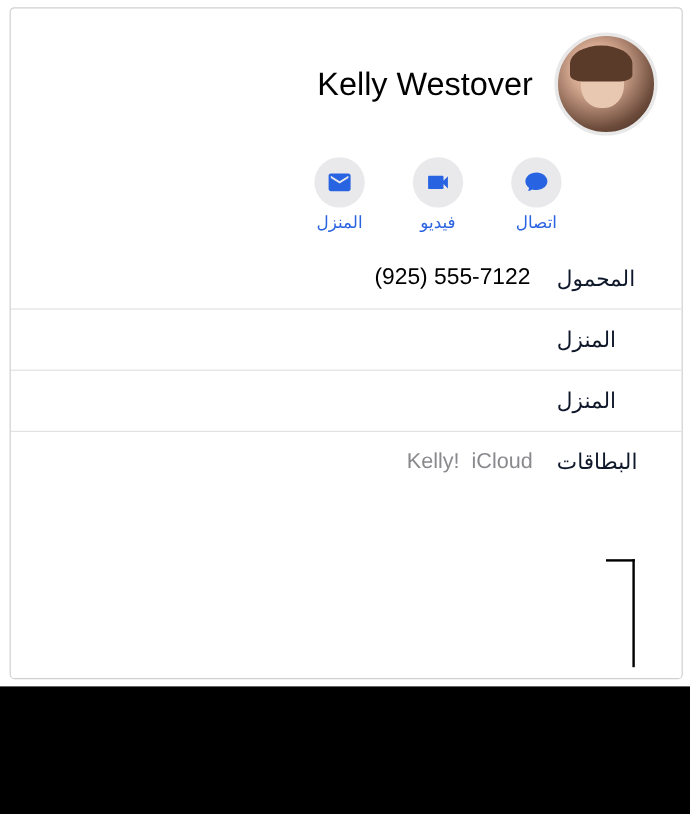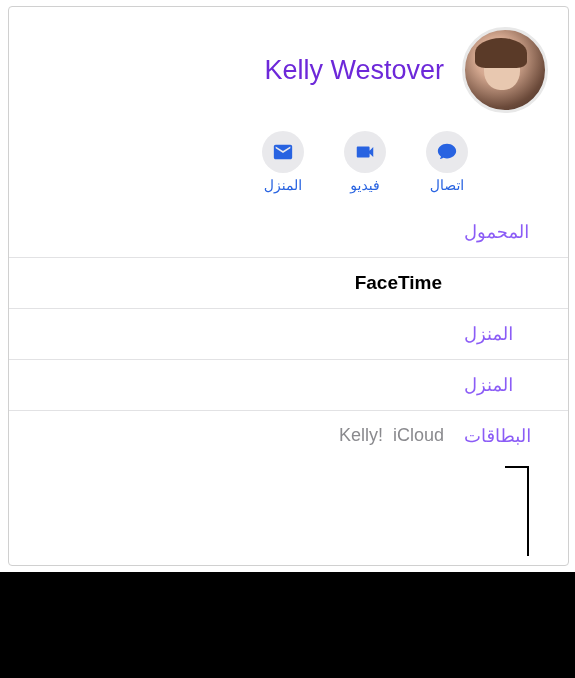--- a/index.html
+++ b/index.html
@@ -49,21 +49,21 @@
   content: "";
   position: absolute;
   top: 8px; right: 18px;
   width: 52px; height: 30px;
   background: #5a3a28;
   border-radius: 50% 50% 20% 20%;
 }
 .name {
   font-size: 27px;
   font-weight: 400;
-  color: #6d28d9;
+  color: #000000;
   flex: 1;
   text-align: right;
   direction: ltr;
 }
 .actions {
   display: flex;
   flex-direction: row;
   justify-content: flex-start;
   padding: 8px 100px 14px 20px;
   gap: 40px;
@@ -96,21 +96,21 @@
   align-items: flex-start;
   padding: 14px 0 14px 12px;
   border-bottom: 1px solid #e2e2e4;
   gap: 14px;
 }
 .row:last-child { border-bottom: none; }
 .row-label {
   width: 110px;
   text-align: left;
   font-size: 18px;
-  color: #8b5cf6;
+  color: #0f172a;
   padding-left: 6px;
   flex-shrink: 0;
 }
 .row-value {
   font-size: 19px;
   color: #000;
   text-align: right;
   direction: ltr;
   flex: 1;
   padding-right: 2px;
@@ -190,26 +190,23 @@
       </div>
       <span class="action-label">المنزل</span>
     </div>
 
   </div>
 
   <div class="details">
 
     <div class="row">
       <div class="row-label">المحمول</div>
-    </div>
-
-    <div class="row facetime-row">
-      <div class="row-label"></div>
-      <div class="row-value">FaceTime</div>
-    </div>
+      <div class="row-value">(925) 555-7122</div>
+    </div>
+
 
     <div class="row">
       <div class="row-label">المنزل</div>
     </div>
 
     <div class="row">
       <div class="row-label">المنزل</div>
     </div>
 
     <div class="row" style="border-bottom:none;">

